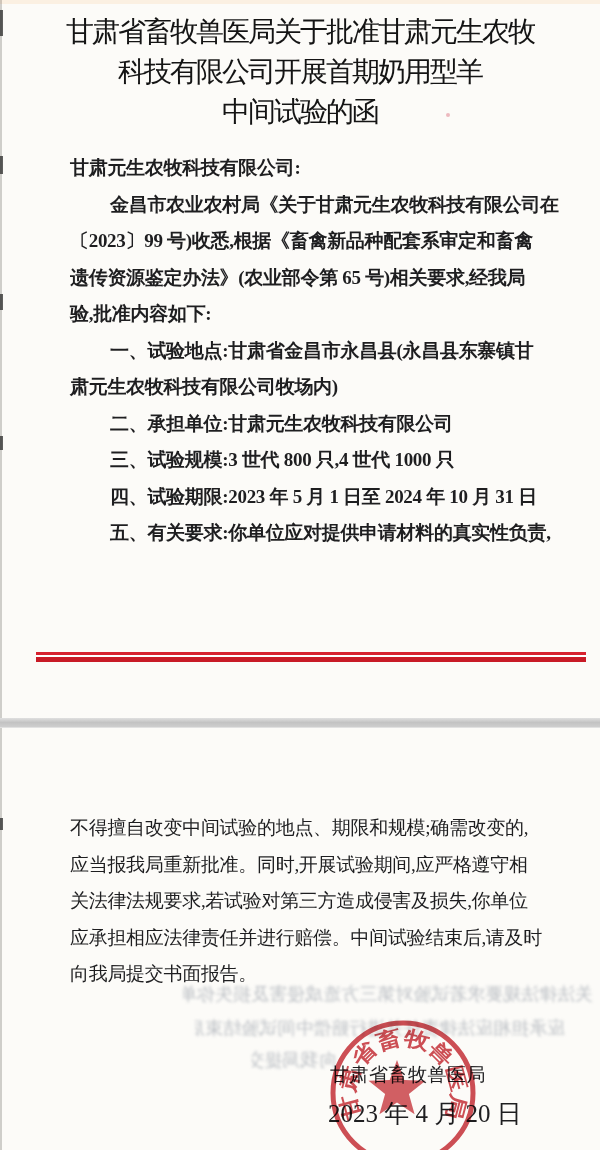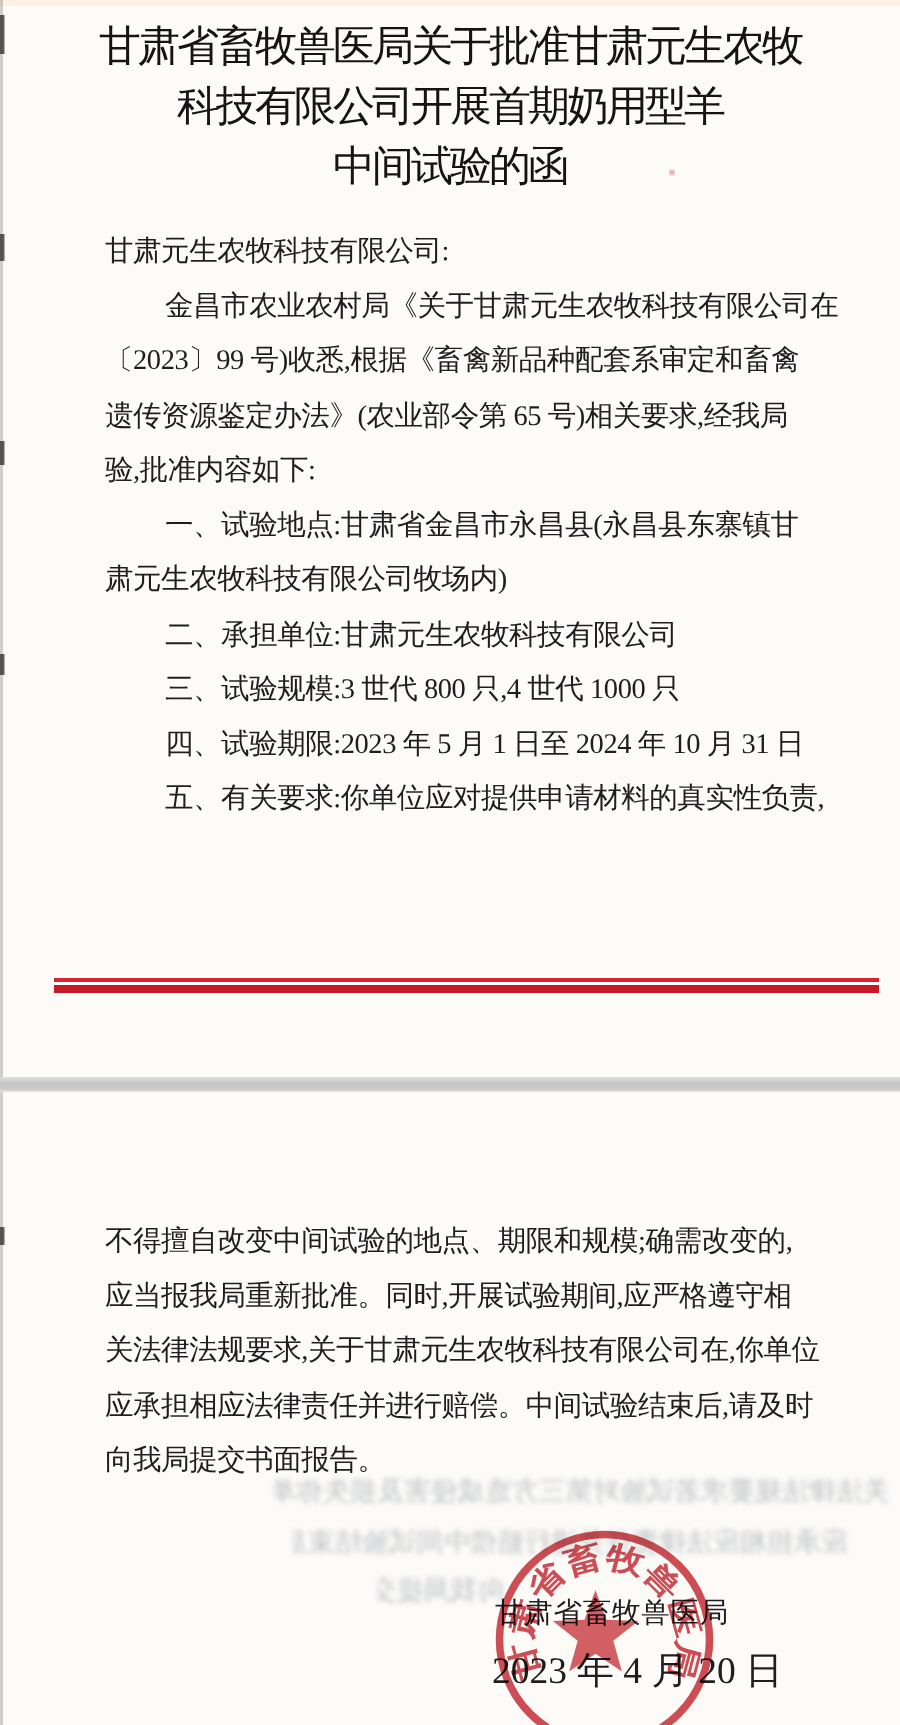--- a/index.html
+++ b/index.html
@@ -13,21 +13,21 @@
   .artifact{position:absolute;background:#2b2b2b;opacity:.75;}
   .speck{position:absolute;width:4px;height:4px;border-radius:50%;background:#e9a9b0;opacity:.8;}
 
   .title{
     position:absolute;left:0;top:12px;width:600px;text-align:center;
     font-weight:normal;font-size:28px;line-height:40px;letter-spacing:-2px;color:#141414;
   }
   .title-line{white-space:nowrap;}
 
   .doc-body{position:absolute;left:70px;width:520px;font-size:19px;letter-spacing:-0.3px;}
-  #body1{top:150px;}
+  #body1{top:150px;font-weight:bold;}
   #body2{top:810px;}
   .doc-line{height:36.5px;line-height:36.5px;white-space:nowrap;}
   .doc-line.ind{padding-left:40px;}
 
   .red-rule{
     position:absolute;left:36px;top:652px;width:550px;height:10px;
     background:linear-gradient(to bottom,#d7222f 0 3px,#ffffff 3px 5px,#c81a26 5px 10px);
   }
   .page-divider{
     position:absolute;left:0;top:718px;width:600px;height:10px;
@@ -82,21 +82,21 @@
       <div class="doc-line ind">五、有关要求:你单位应对提供申请材料的真实性负责,</div>
     </div>
 
   <div class="red-rule"></div>
 
   <div class="page-divider"></div>
 
   <div class="doc-body" id="body2">
       <div class="doc-line">不得擅自改变中间试验的地点、期限和规模;确需改变的,</div>
       <div class="doc-line">应当报我局重新批准。同时,开展试验期间,应严格遵守相</div>
-      <div class="doc-line">关法律法规要求,关于甘肃元生农牧科技有限公司在,你单位</div>
+      <div class="doc-line">关法律法规要求,若试验对第三方造成侵害及损失,你单位</div>
       <div class="doc-line">应承担相应法律责任并进行赔偿。中间试验结束后,请及时</div>
       <div class="doc-line">向我局提交书面报告。</div>
     </div>
 
   <div class="bleed bleed1">关法律法规要求若试验对第三方造成侵害及损失你单</div>
   <div class="bleed bleed2">应承担相应法律责任并进行赔偿中间试验结束后请</div>
   <div class="bleed bleed3">向我局提交</div>
 
   <div class="signature">甘肃省畜牧兽医局</div>
   <div class="issue-date">2023 年 4 月 20 日</div>

